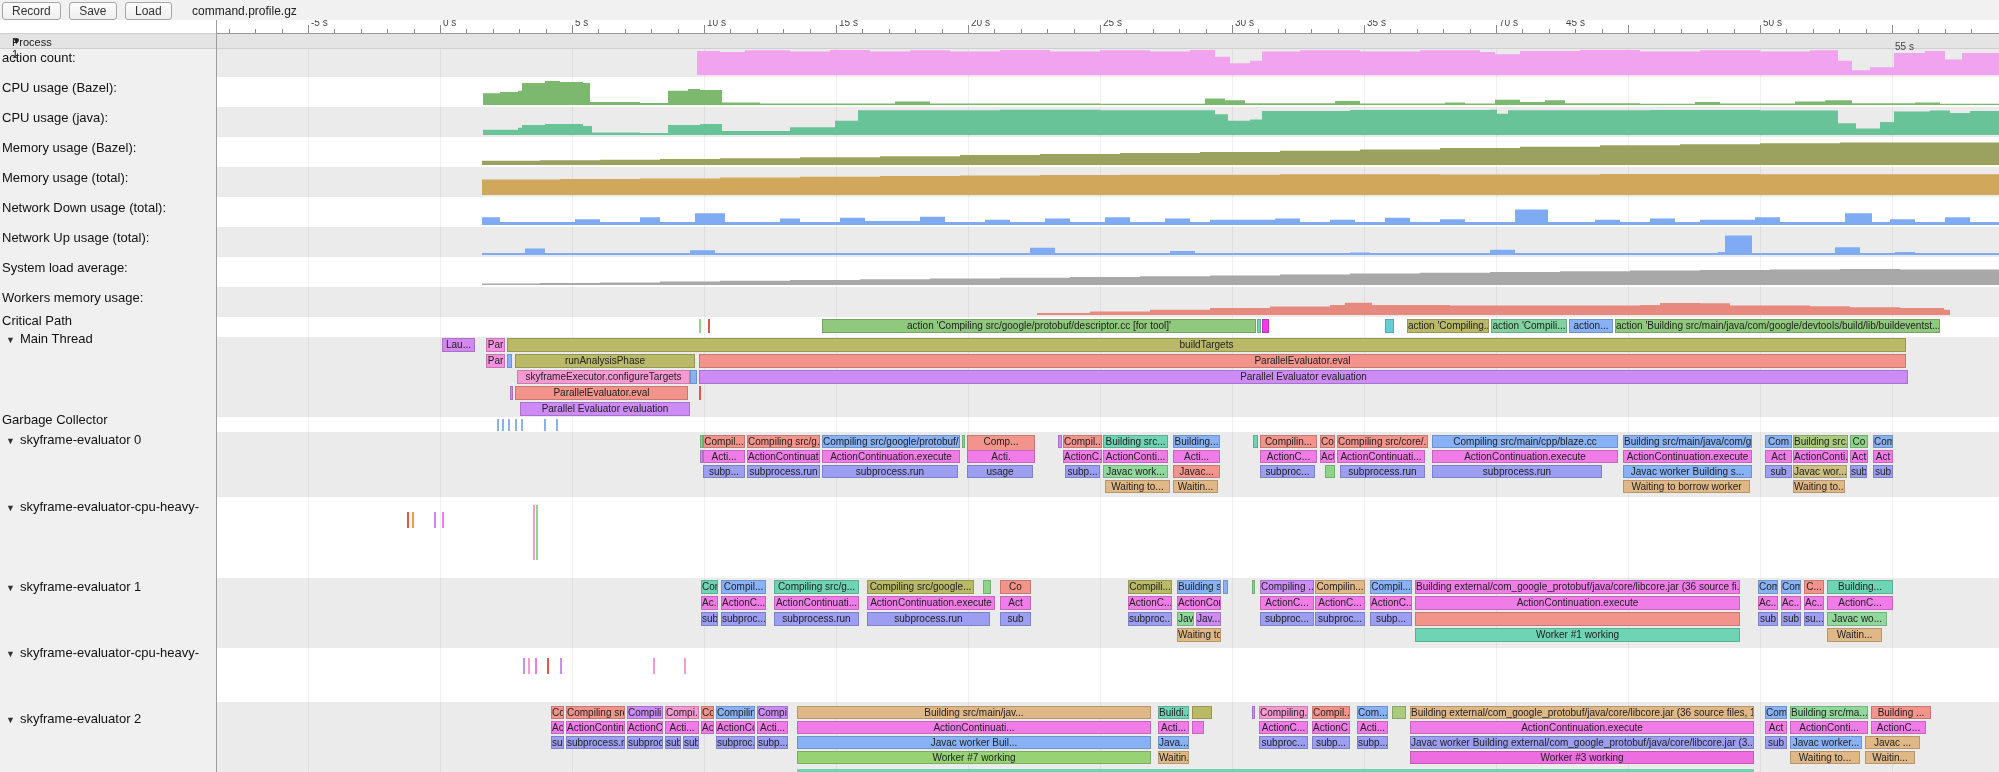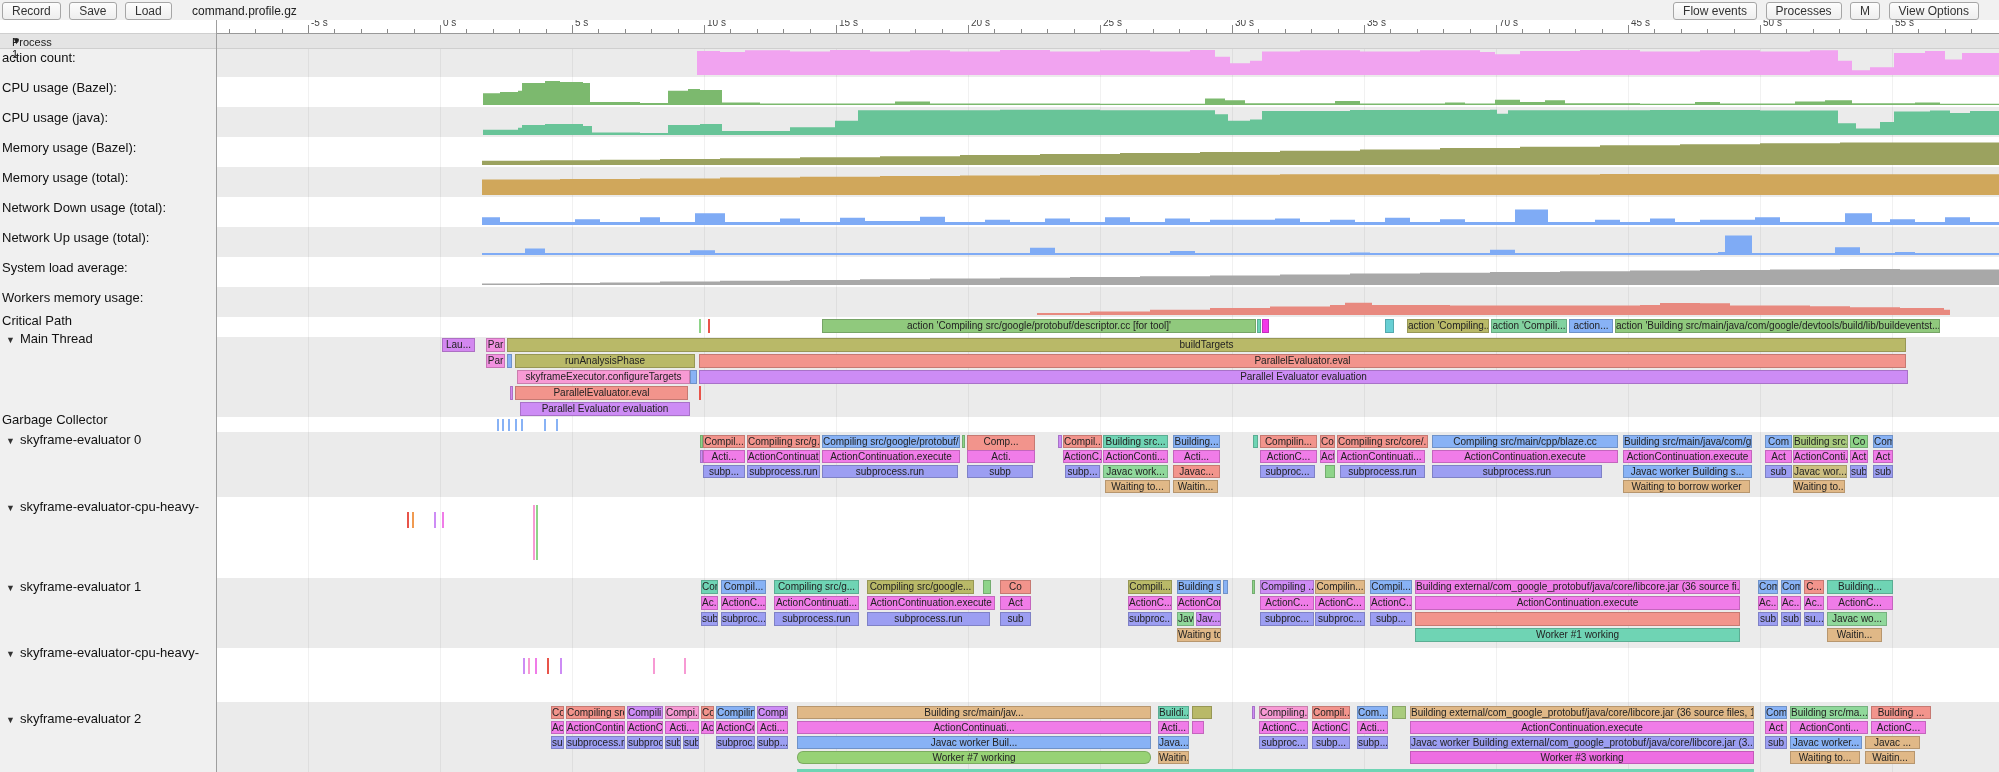--- a/index.html
+++ b/index.html
@@ -29,26 +29,20 @@
 </style>
 </head>
 <body>
 
 <div id="app">
   <div id="toolbar">
     <span class="tbtn">Record</span>
     <span class="tbtn">Save</span>
     <span class="tbtn">Load</span>
     <span id="filename">command.profile.gz</span>
-    <span id="rightbtns">
-      <span class="tbtn">Flow events</span>
-      <span class="tbtn">Processes</span>
-      <span class="tbtn">M</span>
-      <span class="tbtn">View Options</span>
-    </span>
   </div>
 
   <div id="ruler">
       <div class="rtick" style="left: 12.8px; height: 4px;"></div>
       <div class="rtick" style="left: 39.2px; height: 4px;"></div>
       <div class="rtick" style="left: 65.6px; height: 4px;"></div>
       <div class="rtick" style="left: 92px; height: 8px;"></div>
       <div class="rlabel" style="left: 95px;">-5 s</div>
       <div class="rtick" style="left: 118.4px; height: 4px;"></div>
       <div class="rtick" style="left: 144.8px; height: 4px;"></div>
@@ -102,33 +96,33 @@
       <div class="rtick" style="left: 1200.8px; height: 4px;"></div>
       <div class="rtick" style="left: 1227.2px; height: 4px;"></div>
       <div class="rtick" style="left: 1253.6px; height: 4px;"></div>
       <div class="rtick" style="left: 1280px; height: 8px;"></div>
       <div class="rlabel" style="left: 1283px;">70 s</div>
       <div class="rtick" style="left: 1306.4px; height: 4px;"></div>
       <div class="rtick" style="left: 1332.8px; height: 4px;"></div>
       <div class="rtick" style="left: 1359.2px; height: 4px;"></div>
       <div class="rtick" style="left: 1385.6px; height: 4px;"></div>
       <div class="rtick" style="left: 1412px; height: 8px;"></div>
-      <div class="rlabel" style="left: 1415px;">45 s</div>
+      <div class="rlabel" style="left: 1350px;">45 s</div>
       <div class="rtick" style="left: 1438.4px; height: 4px;"></div>
       <div class="rtick" style="left: 1464.8px; height: 4px;"></div>
       <div class="rtick" style="left: 1491.2px; height: 4px;"></div>
       <div class="rtick" style="left: 1517.6px; height: 4px;"></div>
       <div class="rtick" style="left: 1544px; height: 8px;"></div>
       <div class="rlabel" style="left: 1547px;">50 s</div>
       <div class="rtick" style="left: 1570.4px; height: 4px;"></div>
       <div class="rtick" style="left: 1596.8px; height: 4px;"></div>
       <div class="rtick" style="left: 1623.2px; height: 4px;"></div>
       <div class="rtick" style="left: 1649.6px; height: 4px;"></div>
       <div class="rtick" style="left: 1676px; height: 8px;"></div>
-      <div class="rlabel" style="left: 1679px;">55 s</div>
+      <div class="rlabel" style="left: 1679px; margin-top: 24px;">55 s</div>
       <div class="rtick" style="left: 1702.4px; height: 4px;"></div>
       <div class="rtick" style="left: 1728.8px; height: 4px;"></div>
       <div class="rtick" style="left: 1755.2px; height: 4px;"></div>
     </div>
 
   <div id="prochdr">
     <span>
         <span class="arr" style="font-size:9px;">▼</span> 
         <span>Process 1</span>
       </span>
@@ -253,21 +247,21 @@
       <div class="block" style="left: 1337px; top: 450px; width: 88px; height: 13px; line-height: 11px; background: rgb(240, 124, 232);">ActionContinuati...</div>
       <div class="block" style="left: 1432px; top: 450px; width: 186px; height: 13px; line-height: 11px; background: rgb(240, 124, 232);">ActionContinuation.execute</div>
       <div class="block" style="left: 1623px; top: 450px; width: 129px; height: 13px; line-height: 11px; background: rgb(240, 124, 232);">ActionContinuation.execute</div>
       <div class="block" style="left: 1765px; top: 450px; width: 27px; height: 13px; line-height: 11px; background: rgb(240, 124, 232);">Act</div>
       <div class="block" style="left: 1793px; top: 450px; width: 55px; height: 13px; line-height: 11px; background: rgb(240, 124, 232);">ActionConti...</div>
       <div class="block" style="left: 1850px; top: 450px; width: 18px; height: 13px; line-height: 11px; background: rgb(240, 124, 232);">Act</div>
       <div class="block" style="left: 1873px; top: 450px; width: 20px; height: 13px; line-height: 11px; background: rgb(240, 124, 232);">Act</div>
       <div class="block" style="left: 703px; top: 465px; width: 42px; height: 13px; line-height: 11px; background: rgb(156, 158, 242);">subp...</div>
       <div class="block" style="left: 747px; top: 465px; width: 73px; height: 13px; line-height: 11px; background: rgb(156, 158, 242);">subprocess.run</div>
       <div class="block" style="left: 822px; top: 465px; width: 136px; height: 13px; line-height: 11px; background: rgb(156, 158, 242);">subprocess.run</div>
-      <div class="block" style="left: 967px; top: 465px; width: 66px; height: 13px; line-height: 11px; background: rgb(156, 158, 242);">subp</div>
+      <div class="block" style="left: 967px; top: 465px; width: 66px; height: 13px; line-height: 11px; background: rgb(156, 158, 242);">usage</div>
       <div class="block" style="left: 1065px; top: 465px; width: 35px; height: 13px; line-height: 11px; background: rgb(156, 158, 242);">subp...</div>
       <div class="block" style="left: 1103px; top: 465px; width: 65px; height: 13px; line-height: 11px; background: rgb(144, 216, 155);">Javac work...</div>
       <div class="block" style="left: 1173px; top: 465px; width: 47px; height: 13px; line-height: 11px; background: rgb(242, 148, 140);">Javac...</div>
       <div class="block" style="left: 1260px; top: 465px; width: 55px; height: 13px; line-height: 11px; background: rgb(156, 158, 242);">subproc...</div>
       <div class="block" style="left: 1325px; top: 465px; width: 10px; height: 13px; line-height: 11px; background: rgb(142, 212, 137);"></div>
       <div class="block" style="left: 1340px; top: 465px; width: 85px; height: 13px; line-height: 11px; background: rgb(156, 158, 242);">subprocess.run</div>
       <div class="block" style="left: 1432px; top: 465px; width: 170px; height: 13px; line-height: 11px; background: rgb(156, 158, 242);">subprocess.run</div>
       <div class="block" style="left: 1623px; top: 465px; width: 129px; height: 13px; line-height: 11px; background: rgb(136, 178, 245);">Javac worker Building s...</div>
       <div class="block" style="left: 1765px; top: 465px; width: 27px; height: 13px; line-height: 11px; background: rgb(156, 158, 242);">sub</div>
       <div class="block" style="left: 1793px; top: 465px; width: 54px; height: 13px; line-height: 11px; background: rgb(204, 190, 128);">Javac wor...</div>
@@ -374,21 +368,21 @@
       <div class="block" style="left: 757px; top: 736px; width: 31px; height: 13px; line-height: 11px; background: rgb(156, 158, 242);">subp...</div>
       <div class="block" style="left: 797px; top: 736px; width: 354px; height: 13px; line-height: 11px; background: rgb(136, 178, 245);">Javac worker Buil...</div>
       <div class="block" style="left: 1158px; top: 736px; width: 31px; height: 13px; line-height: 11px; background: rgb(136, 178, 245);">Java...</div>
       <div class="block" style="left: 1259px; top: 736px; width: 49px; height: 13px; line-height: 11px; background: rgb(156, 158, 242);">subproc...</div>
       <div class="block" style="left: 1312px; top: 736px; width: 38px; height: 13px; line-height: 11px; background: rgb(156, 158, 242);">subp...</div>
       <div class="block" style="left: 1357px; top: 736px; width: 31px; height: 13px; line-height: 11px; background: rgb(156, 158, 242);">subp...</div>
       <div class="block" style="left: 1410px; top: 736px; width: 344px; height: 13px; line-height: 11px; background: rgb(156, 158, 242);">Javac worker Building external/com_google_protobuf/java/core/libcore.jar (3...</div>
       <div class="block" style="left: 1765px; top: 736px; width: 22px; height: 13px; line-height: 11px; background: rgb(156, 158, 242);">sub</div>
       <div class="block" style="left: 1790px; top: 736px; width: 72px; height: 13px; line-height: 11px; background: rgb(136, 178, 245);">Javac worker...</div>
       <div class="block" style="left: 1865px; top: 736px; width: 55px; height: 13px; line-height: 11px; background: rgb(224, 184, 135);">Javac ...</div>
-      <div class="block" style="left: 797px; top: 751px; width: 354px; height: 13px; line-height: 11px; background: rgb(151, 210, 117); border-radius: 6px;">Worker #7 working</div>
+      <div class="block" style="left: 797px; top: 751px; width: 354px; height: 13px; line-height: 11px; background: rgb(151, 210, 117);">Worker #7 working</div>
       <div class="block" style="left: 1158px; top: 751px; width: 31px; height: 13px; line-height: 11px; background: rgb(224, 184, 135);">Waitin...</div>
       <div class="block" style="left: 1410px; top: 751px; width: 344px; height: 13px; line-height: 11px; background: rgb(238, 110, 226);">Worker #3 working</div>
       <div class="block" style="left: 1790px; top: 751px; width: 70px; height: 13px; line-height: 11px; background: rgb(224, 184, 135);">Waiting to...</div>
       <div class="block" style="left: 1865px; top: 751px; width: 50px; height: 13px; line-height: 11px; background: rgb(224, 184, 135);">Waitin...</div>
       <div class="tick" style="left: 699px; top: 319px; width: 2px; height: 14px; background: rgb(142, 212, 137);"></div>
       <div class="tick" style="left: 708px; top: 319px; width: 2px; height: 14px; background: rgb(232, 84, 74);"></div>
       <div class="tick" style="left: 699px; top: 386px; width: 2px; height: 14px; background: rgb(232, 84, 74);"></div>
       <div class="tick" style="left: 497px; top: 419px; width: 2px; height: 12px; background: rgb(136, 178, 245);"></div>
       <div class="tick" style="left: 502px; top: 419px; width: 2px; height: 12px; background: rgb(136, 178, 245);"></div>
       <div class="tick" style="left: 508px; top: 419px; width: 2px; height: 12px; background: rgb(136, 178, 245);"></div>

